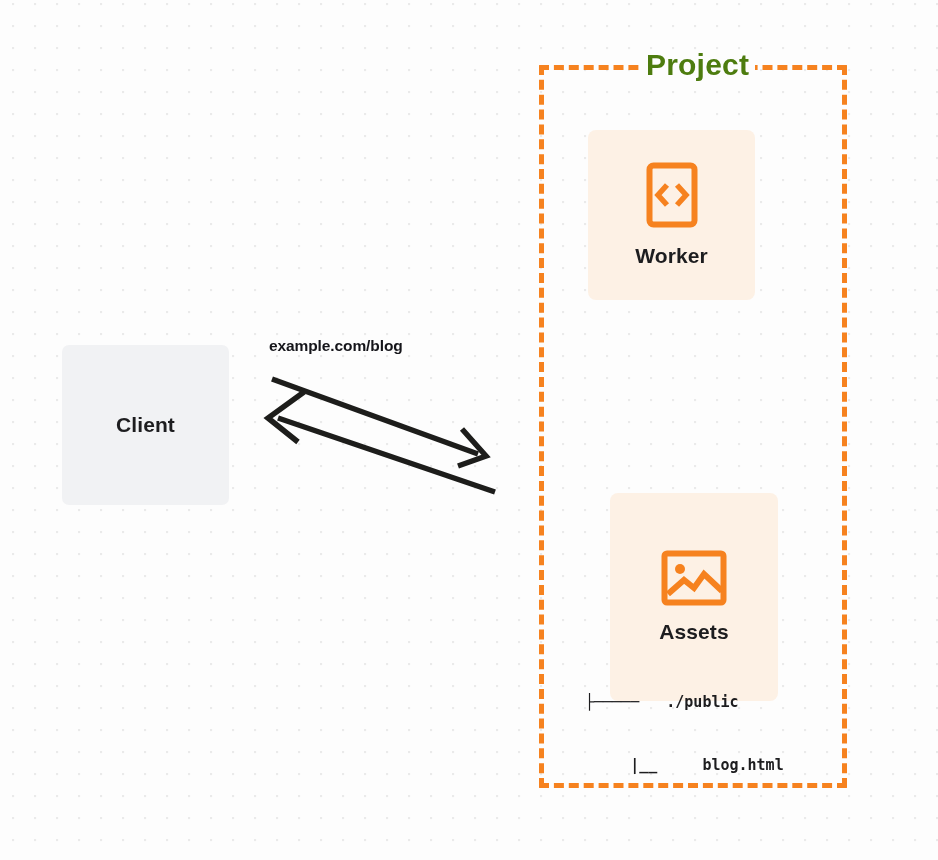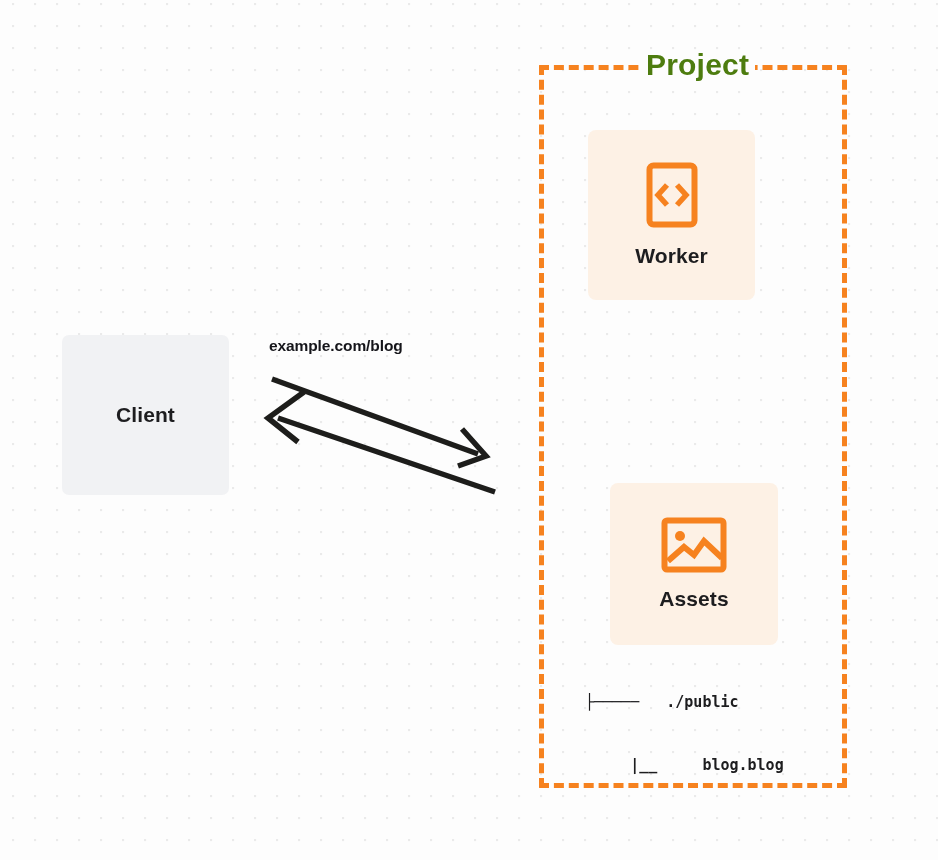--- a/index.html
+++ b/index.html
@@ -27,21 +27,21 @@
       radial-gradient(circle at 1px 1px, #eaeaea 1.4px, rgba(0,0,0,0) 1.6px);
     background-size: 22px 22px;
     background-position: 12px 3px;
     z-index: 0;
   }
 
   
   #client-node {
     position: absolute;
     left: 62px;
-    top: 335px;
+    top: 345px;
     width: 167px;
     height: 160px;
     background: #f1f2f4;
     border-radius: 7px;
     display: flex;
     align-items: center;
     justify-content: center;
     z-index: 3;
   }
   #client-node .node-title {
@@ -110,23 +110,23 @@
     z-index: 3;
   }
   #worker-card {
     left: 588px;
     top: 130px;
     width: 167px;
     height: 170px;
   }
   #assets-card {
     left: 610px;
-    top: 483px;
+    top: 493px;
     width: 168px;
-    height: 162px;
+    height: 208px;
   }
   .service-card .card-icon {
     display: block;
     line-height: 0;
   }
   #worker-card .card-icon { margin-bottom: 16px; }
   #assets-card .card-icon { margin-bottom: 14px; }
   .service-card .card-title {
     font-size: 21px;
     font-weight: bold;
@@ -193,15 +193,15 @@
       <rect x="3.5" y="3.5" width="59" height="49" rx="2.5" ry="2.5" fill="none" stroke="#f6821f" stroke-width="6"></rect>
       <circle cx="19" cy="19" r="5" fill="#f6821f"></circle>
       <polyline points="7,44 23,30 33,38 43,24 61,41" fill="none" stroke="#f6821f" stroke-width="6" stroke-linecap="butt" stroke-linejoin="miter"></polyline>
     </svg>
   </span>
   <span class="card-title">Assets</span>
 </div>
 
 <div id="file-tree">
   <span class="tree-line">├─────   ./public</span>
-  <span class="tree-line">     |__     blog.blog</span>
+  <span class="tree-line">     |__     blog.html</span>
   
 </div>
 
 </body></html>

